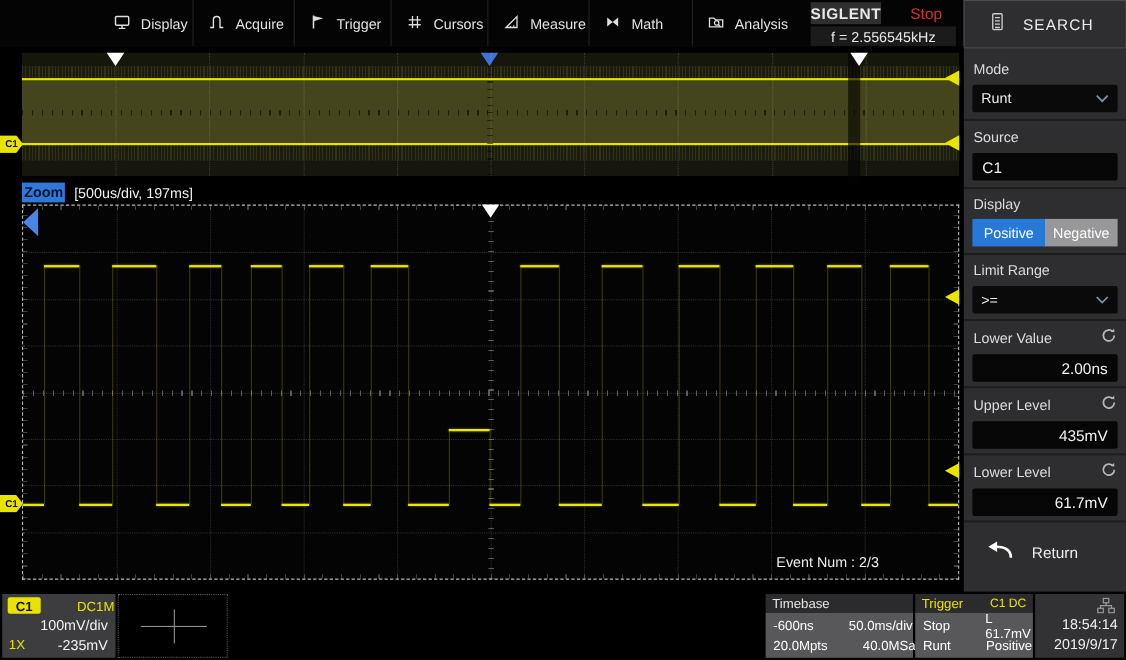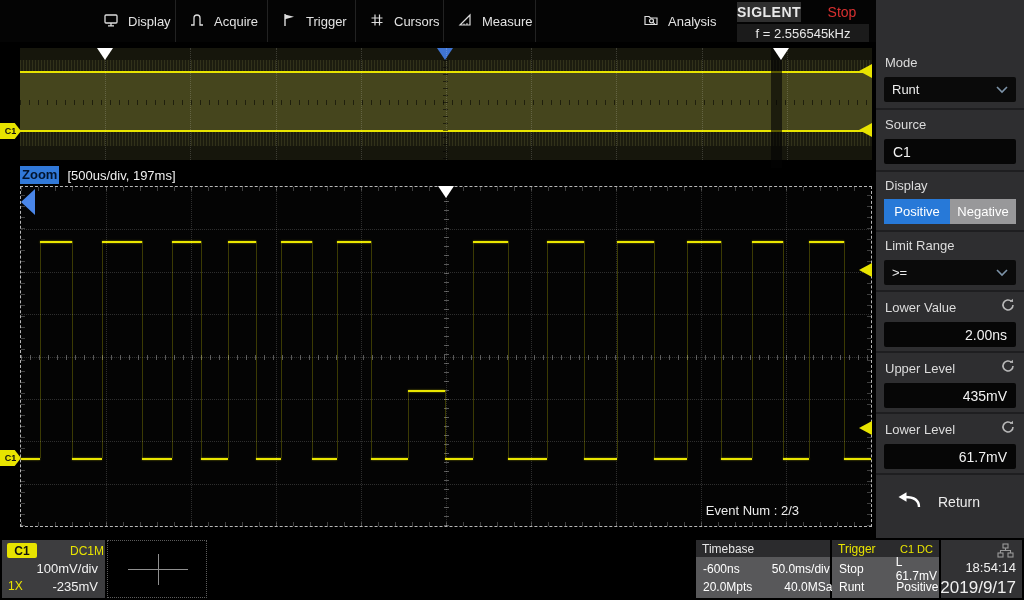--- a/index.html
+++ b/index.html
@@ -88,21 +88,21 @@
   .addbox{position:absolute;left:107px;top:2px;width:100px;height:58px;border:1px dotted #5c5c5c;box-sizing:border-box;}
   .plus-h{position:absolute;left:20px;top:28px;width:60px;height:1px;background:#909090;}
   .plus-v{position:absolute;left:50px;top:13px;width:1px;height:31px;background:#909090;}
   .infobox{position:absolute;top:2px;height:58px;}
   .info-head{position:absolute;left:0;top:0;right:0;height:17px;background:#2b2b2d;display:flex;align-items:center;
              justify-content:space-between;padding:0 6px;}
   .info-body{position:absolute;left:0;top:17px;right:0;bottom:0;background:#58585a;color:#fff;}
   .info-row{position:absolute;left:0;right:0;height:20px;display:flex;align-items:center;justify-content:space-between;padding:0 7px;gap:32px;}
   .clockbox{position:absolute;left:941px;top:2px;width:81px;height:58px;background:#323234;color:#f0f0f0;}
   .clock-time{position:absolute;right:6px;top:20px;font-size:13px;}
-  .clock-date{position:absolute;right:6px;top:38px;font-size:17px;}
+  .clock-date{position:absolute;right:6px;top:38px;font-size:13px;}
   .neticon{position:absolute;right:8px;top:3px;}
   .yellow{color:#e8e400;}
 </style>
 </head>
 <body>
 
 <div class="screen">
 
   <div class="menubar">
     <div class="menu-item" style="left:90px;width:86px">
@@ -135,38 +135,53 @@
           </svg></span>
       <span>Cursors</span>
     </div>
     <div class="menu-item" style="left:444px;width:92px">
       <span><svg width="16" height="16" viewBox="0 0 16 16">
             <path d="M3 13L13 3v10z" stroke="#ddd" stroke-width="1.2" fill="none"></path>
             <path d="M10 13v-2M7 13v-1.4" stroke="#ddd" stroke-width="1"></path>
           </svg></span>
       <span>Measure</span>
     </div>
+    <div class="menu-item" style="left:536px;width:94px">
+      <span><svg width="16" height="16" viewBox="0 0 16 16">
+            <path d="M3 4v8l10-8v8z" fill="#ddd"></path>
+          </svg></span>
+      <span>Math</span>
+    </div>
     <div class="menu-item" style="left:630px;width:96px;border-right:none">
       <span><svg width="16" height="16" viewBox="0 0 16 16">
             <g stroke="#ddd" stroke-width="1.2" fill="none">
               <path d="M2 12.5V4.5h4l1.5 1.5H14v6.5z"></path>
               <circle cx="8.5" cy="8.8" r="2"></circle>
               <path d="M10 10.3l1.8 1.8"></path>
             </g>
           </svg></span>
       <span>Analysis</span>
     </div>
     <div class="logo-wrap">
       <div class="siglent-box">SIGLENT</div>
       <div class="stop-label">Stop</div>
       <div class="freq-box">f = 2.556545kHz</div>
     </div>
   </div>
 
   <div class="sidebar">
+    <div class="search-header">
+      <span><svg width="15" height="18" viewBox="0 0 15 18">
+            <g stroke="#cfcfcf" stroke-width="1.2" fill="none">
+              <rect x="3.5" y="1.5" width="8.5" height="14.5" rx="1"></rect>
+              <path d="M5.5 5h4.5M5.5 8h4.5M5.5 11h4.5M5.5 14h4.5"></path>
+            </g>
+          </svg></span>
+      <span class="search-title">SEARCH</span>
+    </div>
 
     <div class="sb-sec" style="top:44px;height:66px">
       <div class="sb-label" style="top:11px">Mode</div>
       <div class="dropdown" style="top:33px">
         <span>Runt</span>
         <span><svg width="12" height="8" viewBox="0 0 12 8">
               <path d="M1 1l5 5 5-5" stroke="#7d93a8" stroke-width="1.6" fill="none"></path>
             </svg></span>
       </div>
     </div>

